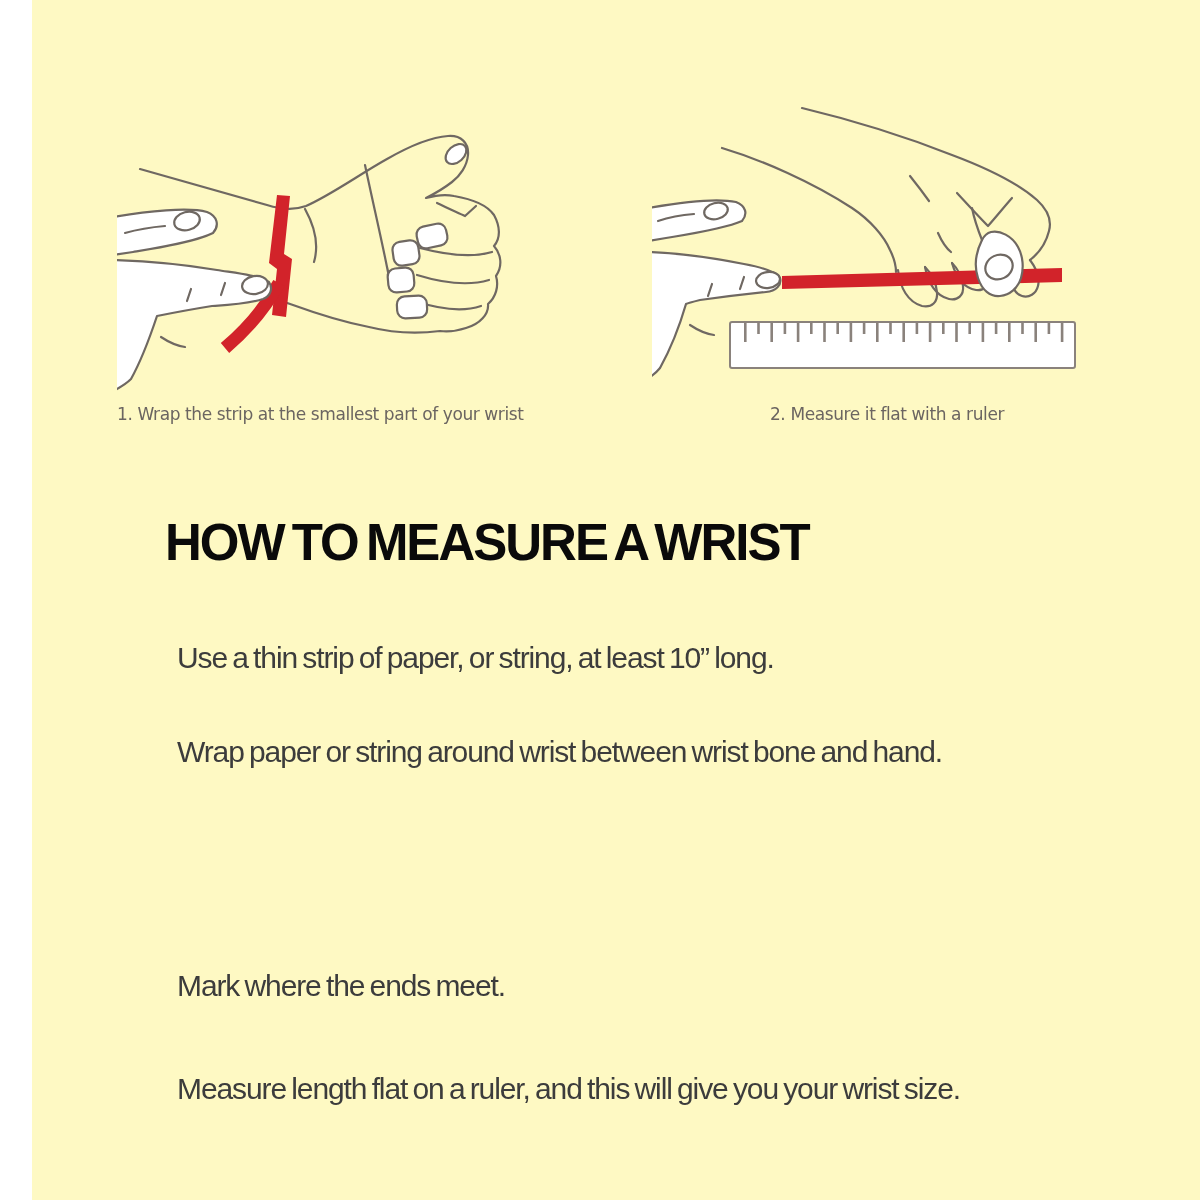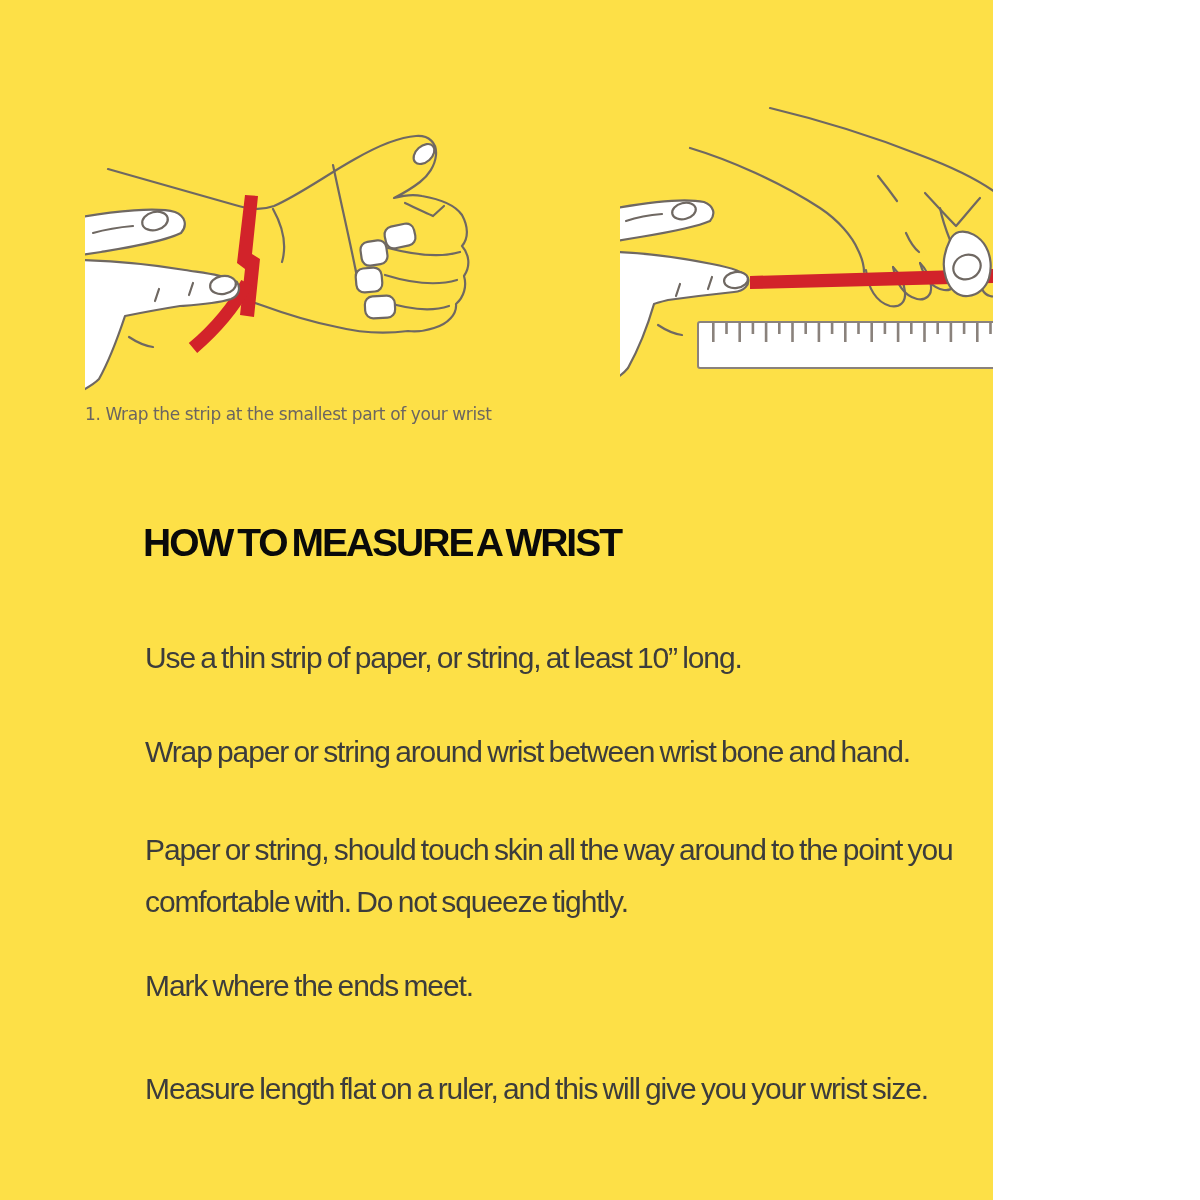--- a/index.html
+++ b/index.html
@@ -1,30 +1,30 @@
 <!DOCTYPE html>
 <html><head>
 <meta charset="utf-8">
 <style>
   html,body{margin:0;padding:0;background:#fff;}
   #canvas{
-    position:relative;width:993px;height:1200px;background:#fde047;
-    overflow:hidden;font-family:"Liberation Sans",sans-serif;
+    position:relative;width:1168px;height:1200px;background:#fef9c3;
+    overflow:hidden;font-family:"Liberation Sans",sans-serif;margin-left:32px;
   }
   .fig{position:absolute;}
   .fig svg{display:block;width:100%;height:100%;}
   .caption{
     position:absolute;text-align:center;
     font-family:"DejaVu Sans",sans-serif;
     font-size:17px;line-height:24px;letter-spacing:-0.4px;
     color:#6b6561;white-space:nowrap;
   }
   .heading{
-    position:absolute;left:143px;top:515px;
-    font-size:39px;font-weight:bold;line-height:55px;
+    position:absolute;left:133px;top:515px;
+    font-size:51px;font-weight:bold;line-height:55px;
     letter-spacing:-2px;word-spacing:-4px;color:#0a0a0a;white-space:nowrap;
   }
   .para{
     position:absolute;left:145px;
     font-size:30px;line-height:52px;
     letter-spacing:-1.1px;word-spacing:-2px;color:#3c3c3c;white-space:nowrap;
   }
   .p1{top:632px;} .p2{top:726px;text-align:center;} .p3{top:824px;} .p4{top:960px;text-align:center;} .p5{top:1063px;}
 </style>
 </head>
@@ -127,32 +127,29 @@
                    C95,204 70,207 48,210 C40,212 36,213 34,214 C27,238 18,260 8,278 C4,283 -2,287 -4,288"></path>
           <path d="M6,131 C18,127 30,125 42,124"></path>
           <path d="M38,235 C47,241 55,244 62,245"></path>
           <path d="M56,206 L60,194 M88,199 L92,187"></path>
           <ellipse cx="64" cy="121" rx="12" ry="8" fill="#fff" transform="rotate(-14 64 121)"></ellipse>
           <ellipse cx="116" cy="190" rx="12" ry="8" fill="#fff" transform="rotate(-8 116 190)"></ellipse>
         </g>
       </g>
     </svg>
   </div>
+  <div class="caption" style="left:640px;top:402px;width:430px;">2. Measure it flat with a ruler</div>
 
   <div class="heading">HOW TO MEASURE A WRIST</div>
 
   <div class="para p1">
     <div>Use a thin strip of paper, or string, at least 10” long.</div>
   </div>
   <div class="para p2">
     <div>Wrap paper or string around wrist between wrist bone and hand.</div>
-  </div>
-  <div class="para p3">
-    <div>Paper or string, should touch skin all the way around to the point you</div>
-    <div>comfortable with. Do not squeeze tightly.</div>
   </div>
   <div class="para p4">
     <div>Mark where the ends meet.</div>
   </div>
   <div class="para p5">
     <div>Measure length flat on a ruler, and this will give you your wrist size.</div>
   </div>
 
 </div>
 

